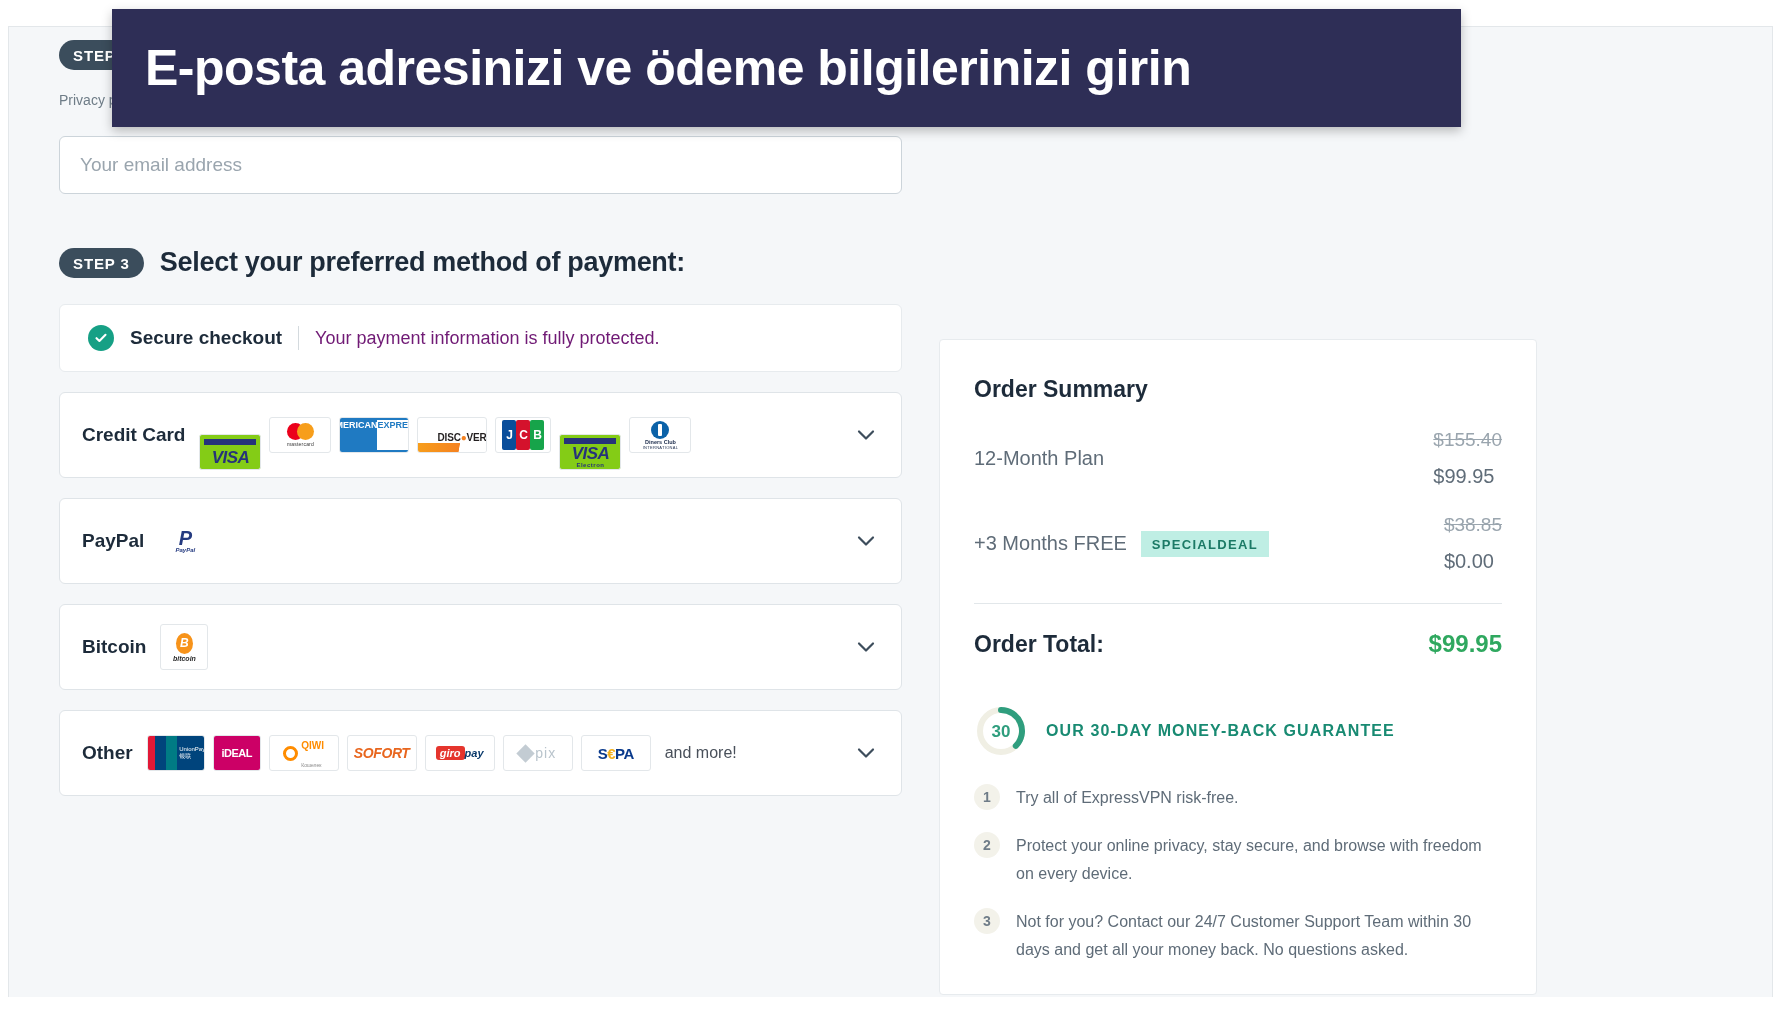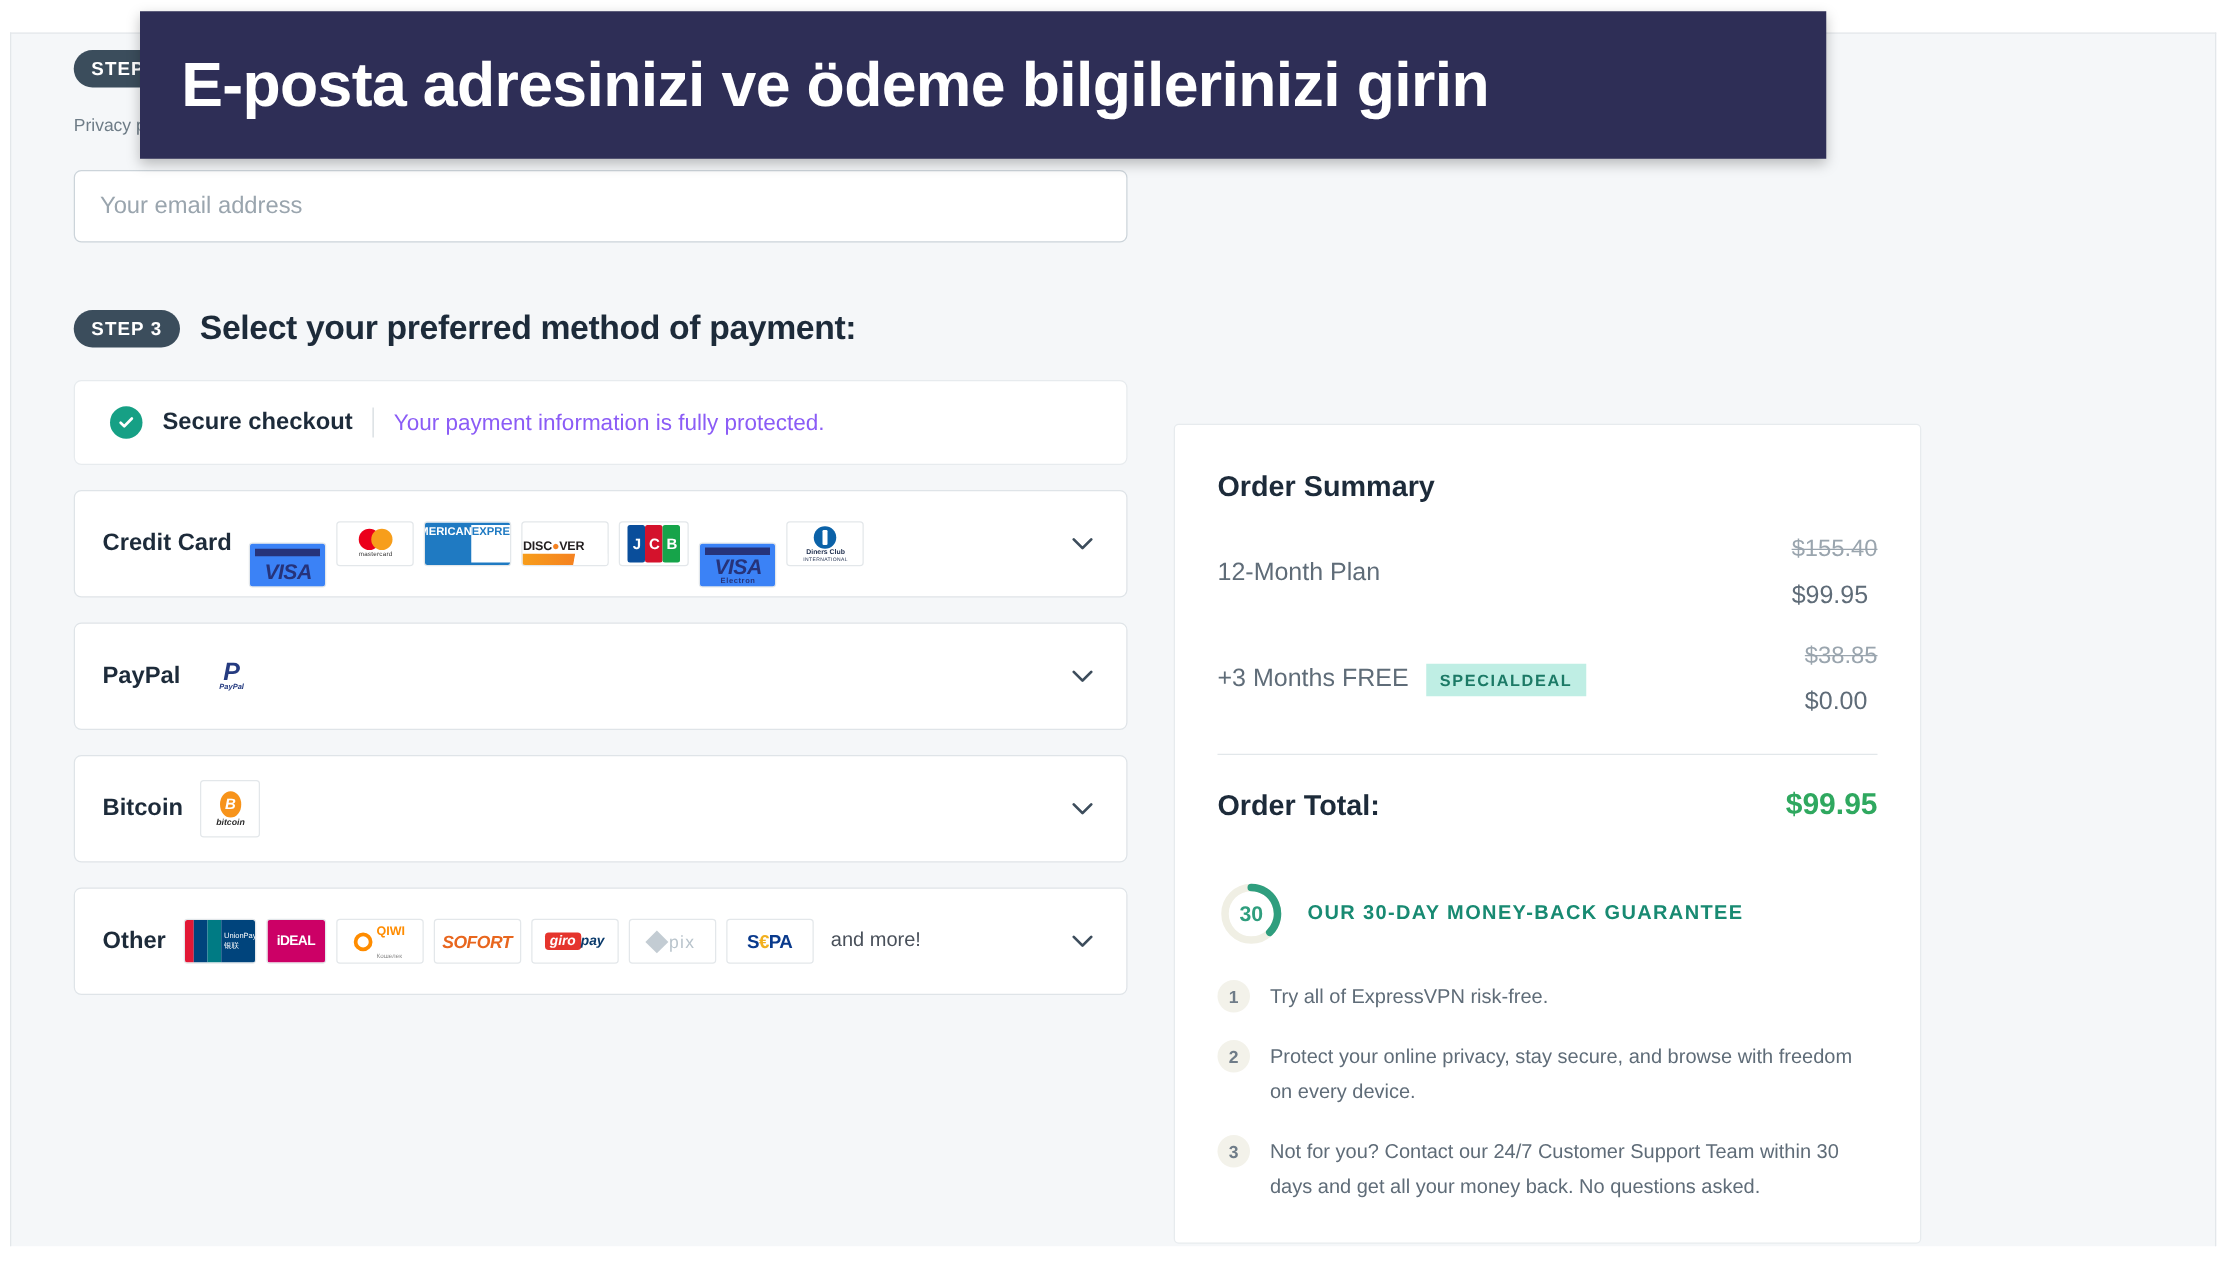--- a/index.html
+++ b/index.html
@@ -91,21 +91,21 @@
     display: flex; align-items: center; justify-content: center;
     flex: 0 0 auto;
   }
   .check-circle svg { display: block; }
   .secure-label {
     font-size: 19px; font-weight: bold; color: #1d2b3a;
   }
   .secure-div {
     width: 1px; height: 24px; background: #d4dade;
   }
-  .secure-sub { font-size: 18px; color: #8b5cf6; }
+  .secure-sub { font-size: 18px; color: #701a75; }
 
   
   .pay-row {
     margin-top: 20px;
     width: 843px;
     background: #ffffff;
     border: 1px solid #dfe4e8;
     border-radius: 6px;
     height: 86px;
     display: flex;
@@ -213,31 +213,31 @@
   }
   .overlay-text {
     color: #ffffff;
     font-size: 50px;
     font-weight: bold;
     letter-spacing: -0.5px;
     white-space: nowrap;
   }
 
   
-  .l-visa { background:#3b82f6; padding:0 4px;margin-top:34px; }
+  .l-visa { background:#84cc16; padding:0 4px;margin-top:34px; }
   .l-visa .bar { height:6px; background:#26337a; }
   .l-visa .txt { color:#26337a; font-weight:bold; font-style:italic; font-size:17px; letter-spacing:-0.5px; }
   .l-visa .sub { color:#26337a; font-size:6px; font-weight:bold; letter-spacing:0.5px; text-align:center; }
   .mc-dots { display:flex; align-items:center; }
   .mc-dots i { display:block; width:17px; height:17px; border-radius:50%; }
   .mc-dots i:first-child { background:#eb001b; }
   .mc-dots i:last-child { background:#f79e1b; margin-left:-7px; }
   .mc-word { font-size:5px; color:#333; letter-spacing:0.2px; text-align:center; }
   .l-amex { background:#1f7ac2; color:#fff; font-size:9px; font-weight:bold; text-align:center; line-height:10px; padding:2px 3px; width:100%; height:100%; display:flex; justify-content:center; }
-  .l-disc { display:flex; flex-direction:column; align-items:flex-start; justify-content:flex-end; height:100%; width:100%; }
+  .l-disc { display:flex; flex-direction:column; align-items:flex-end; justify-content:flex-end; height:100%; width:100%; }
   .l-disc .w { font-size:10px; font-weight:bold; color:#231f20; letter-spacing:-0.2px; }
   .l-disc .swoosh { width:100%; height:9px; background:linear-gradient(100deg,#f79e1b 0%,#f58220 60%,#ffffff 61%); }
   .jcb { display:flex; height:30px; }
   .jcb b { display:flex; align-items:center; justify-content:center; width:14px; color:#fff; font-size:12px; font-weight:bold; border-radius:2px; }
   .jcb .j { background:#0a4e9b; }
   .jcb .c { background:#d4122c; }
   .jcb .b { background:#16a44a; }
   .l-diners { display:flex; flex-direction:column; align-items:center; justify-content:center; }
   .l-diners .circ { width:18px; height:18px; border-radius:50%; background:#0b62a8; position:relative; }
   .l-diners .circ::after { content:""; position:absolute; left:7px; top:3px; width:4px; height:12px; background:#fff; border-radius:1px; }

